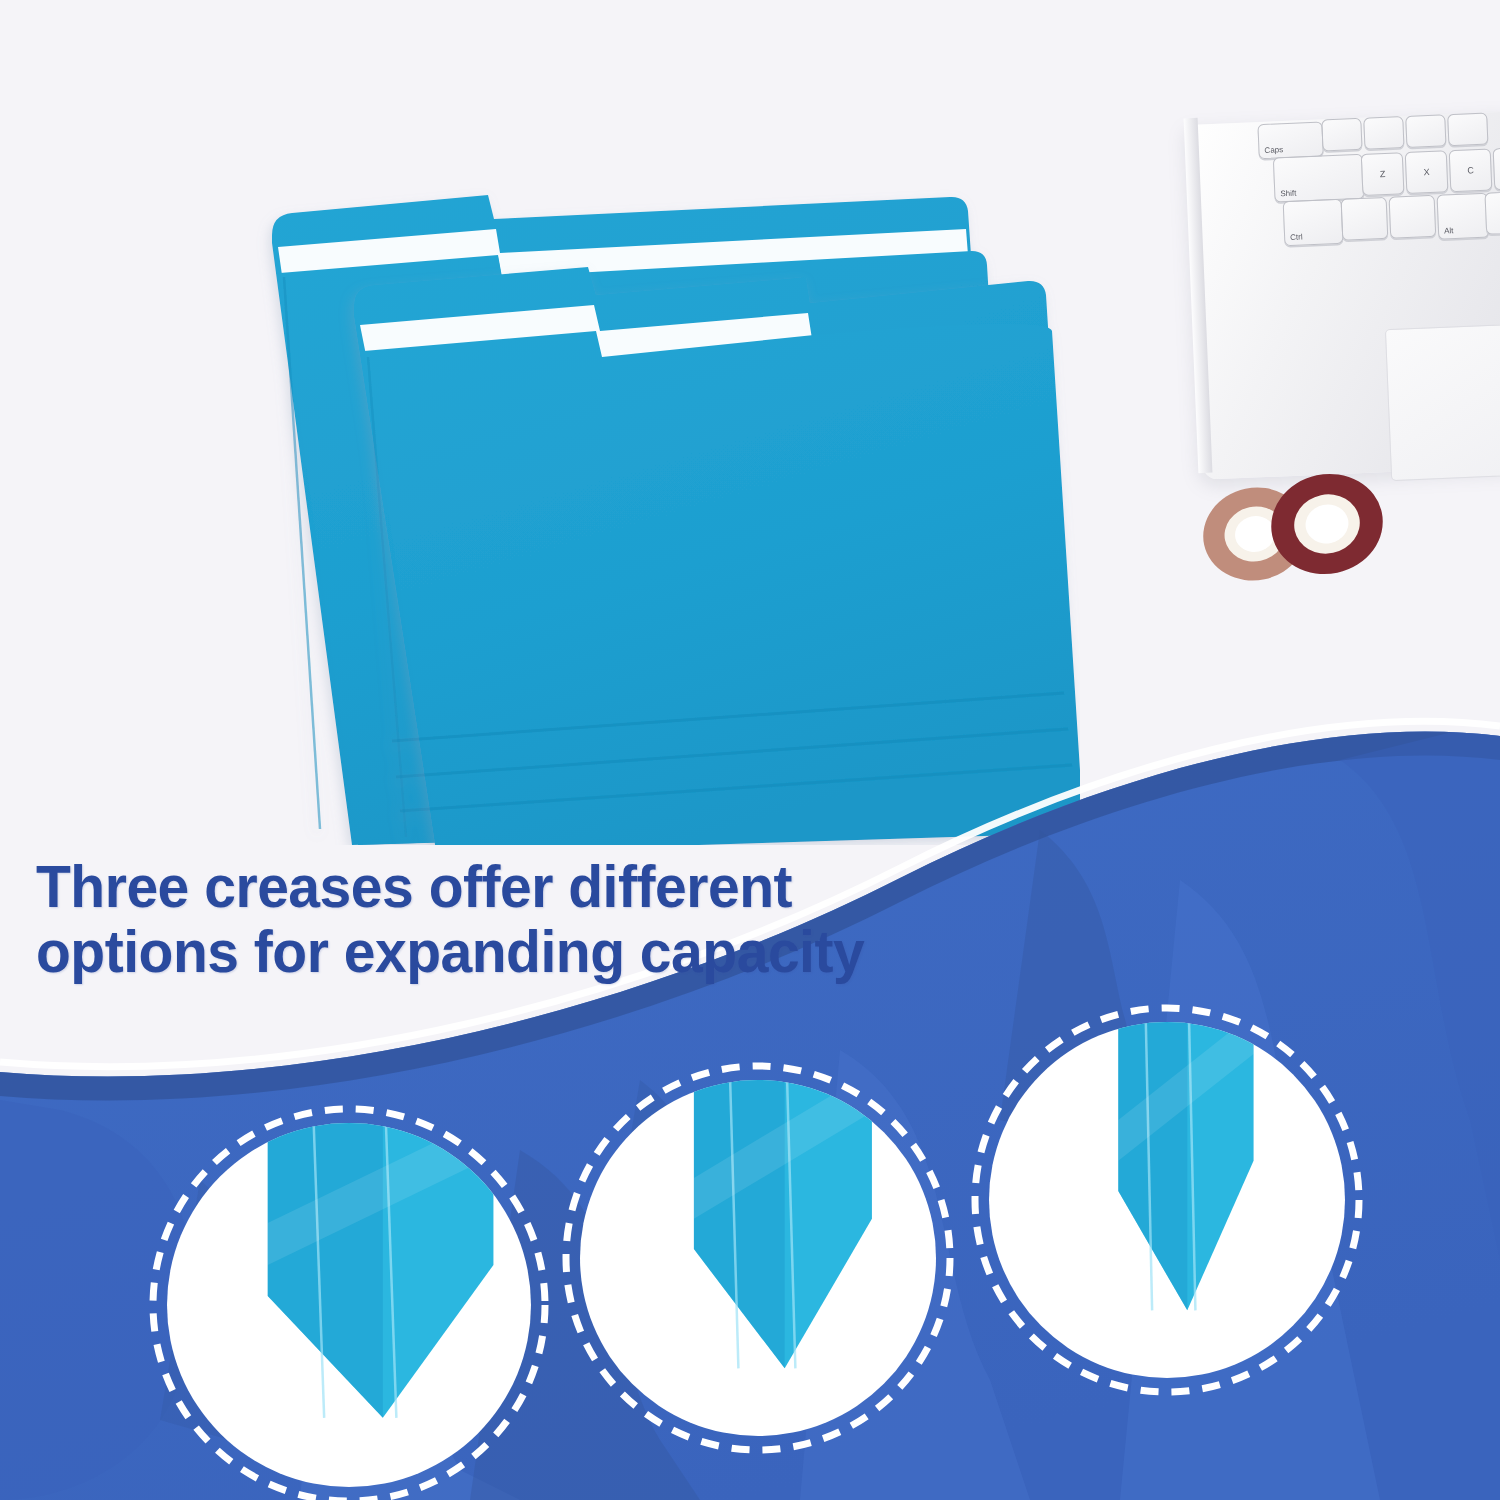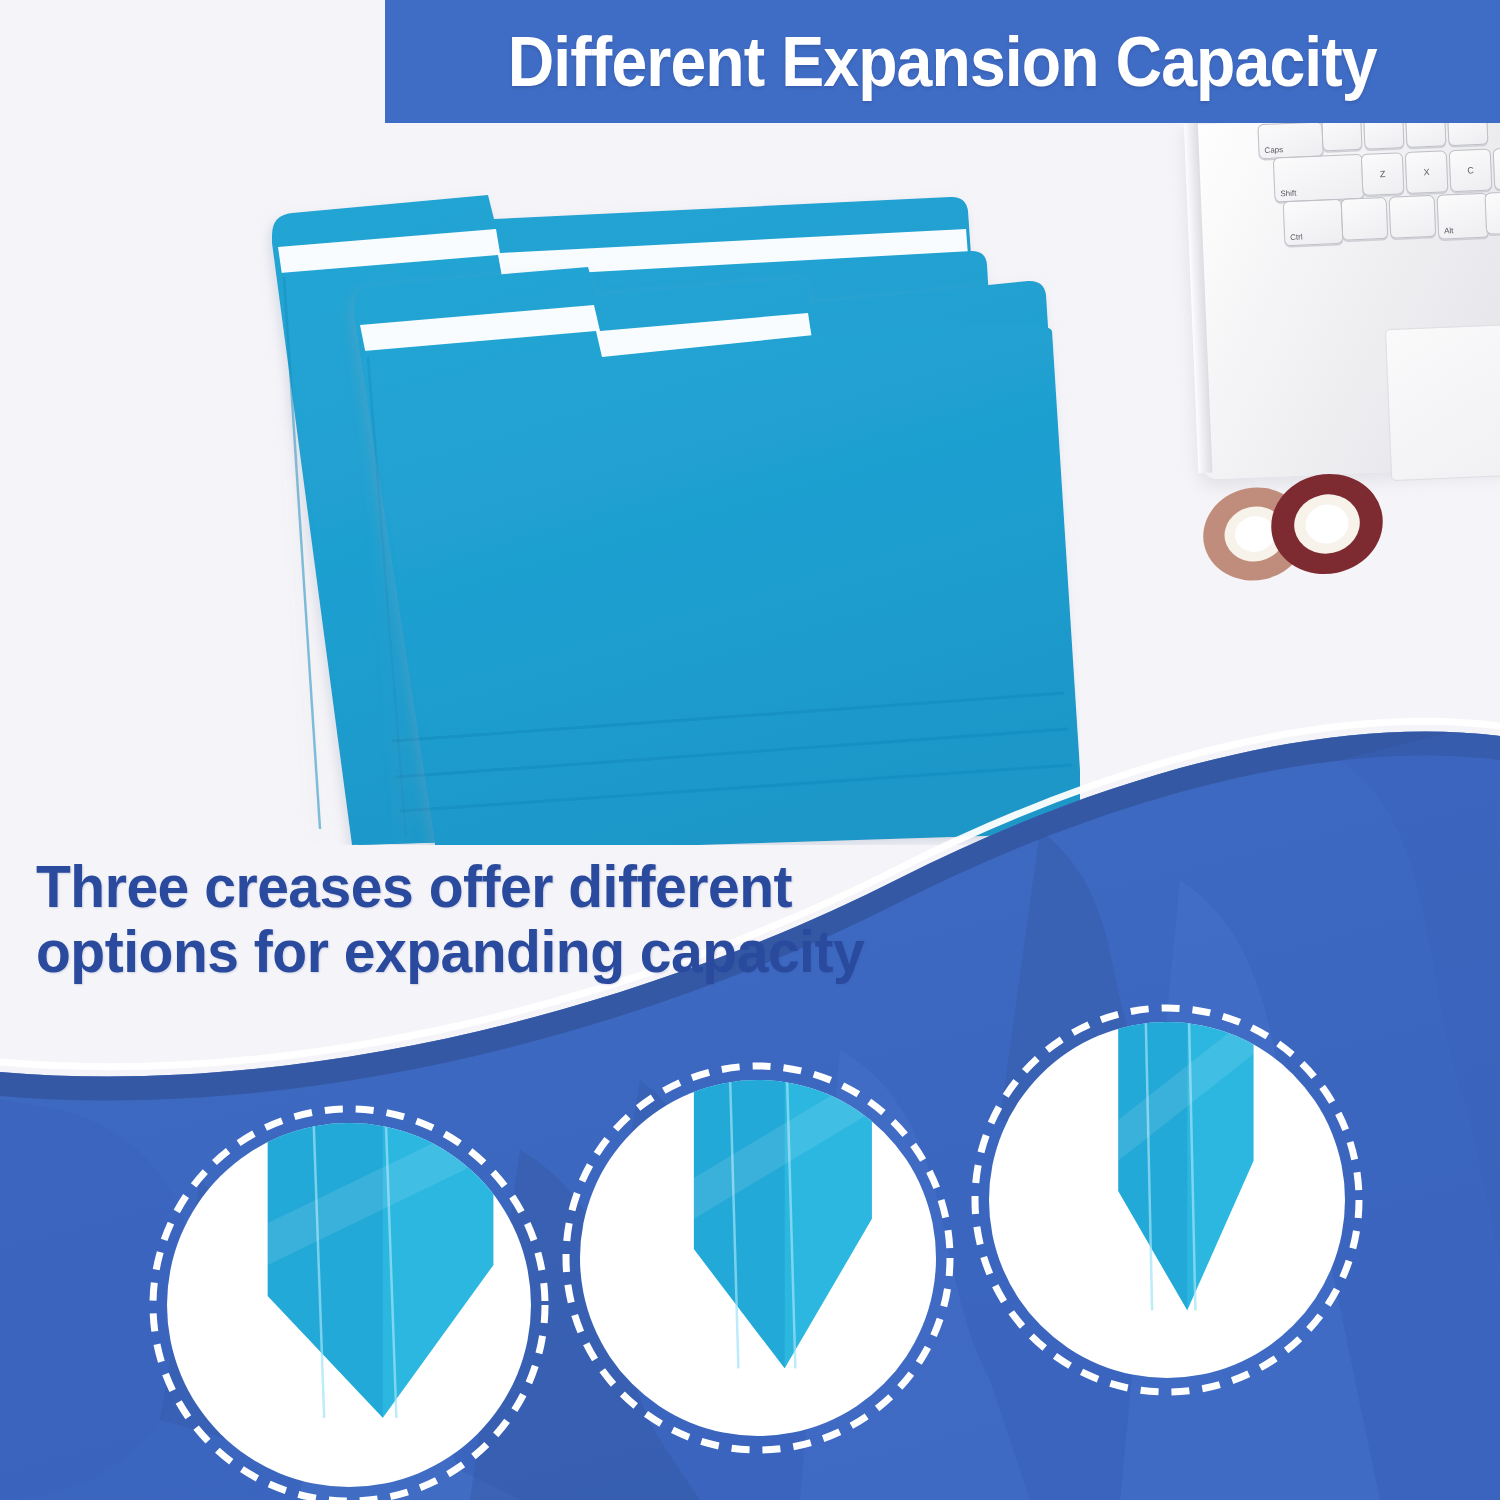--- a/index.html
+++ b/index.html
@@ -173,23 +173,20 @@
 
         <g opacity="0.55">
           <path d="M 142,556 L 814,508" stroke="#148bbb" stroke-width="3" fill="none"></path>
           <path d="M 146,592 L 818,544" stroke="#148bbb" stroke-width="3" fill="none"></path>
           <path d="M 150,626 L 822,580" stroke="#148bbb" stroke-width="3" fill="none"></path>
         </g>
       </g>
     </svg>
   </div>
 
-  <div class="banner">
-    <div class="banner-title">Different Expansion Capacity</div>
-  </div>
 
   <div class="caption">
     <span>Three creases offer different</span>
     <span>options for expanding capacity</span>
   </div>
 
   <div class="bluewrap">
     <svg width="1500" height="1500" viewBox="0 0 1500 1500" xmlns="http://www.w3.org/2000/svg">
       <defs>
         <clipPath id="panelClip">

